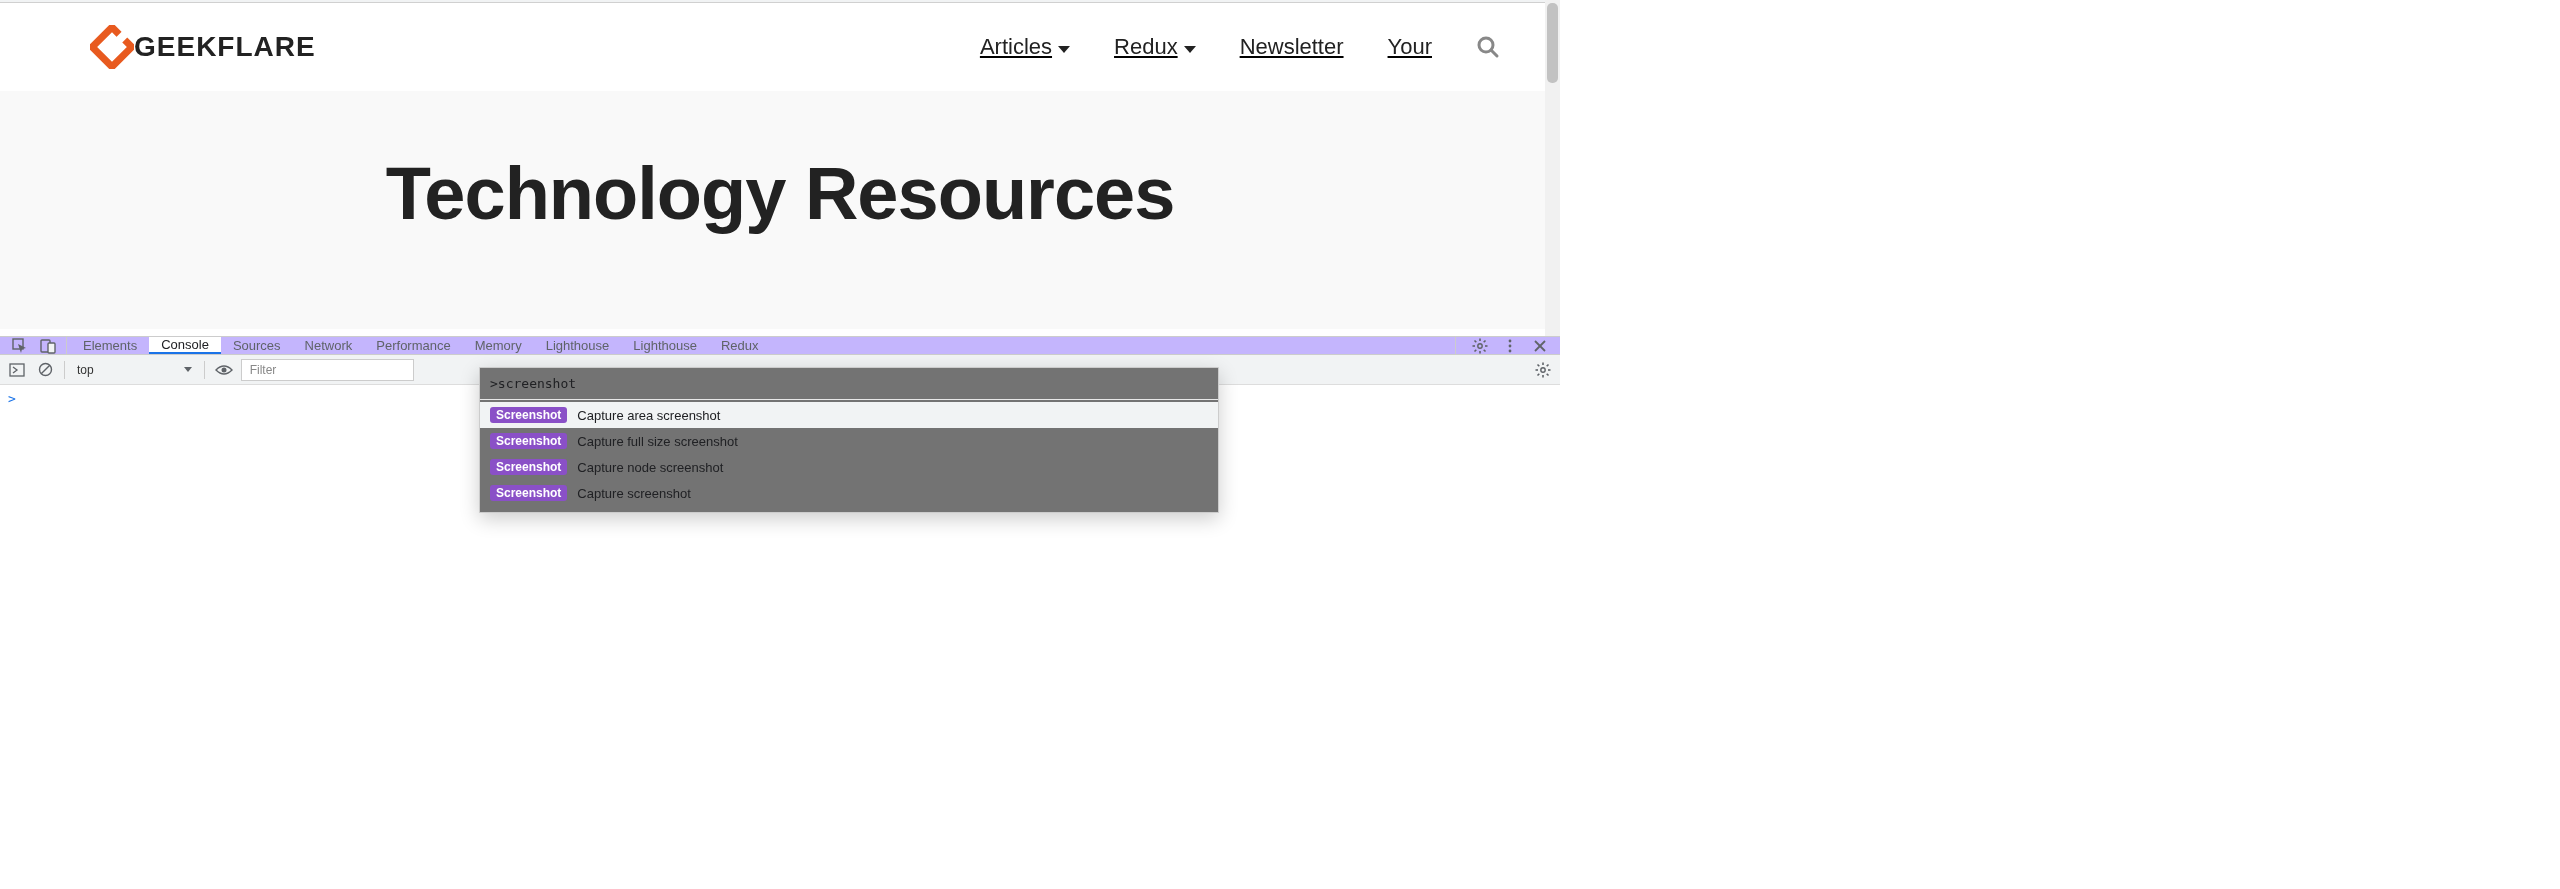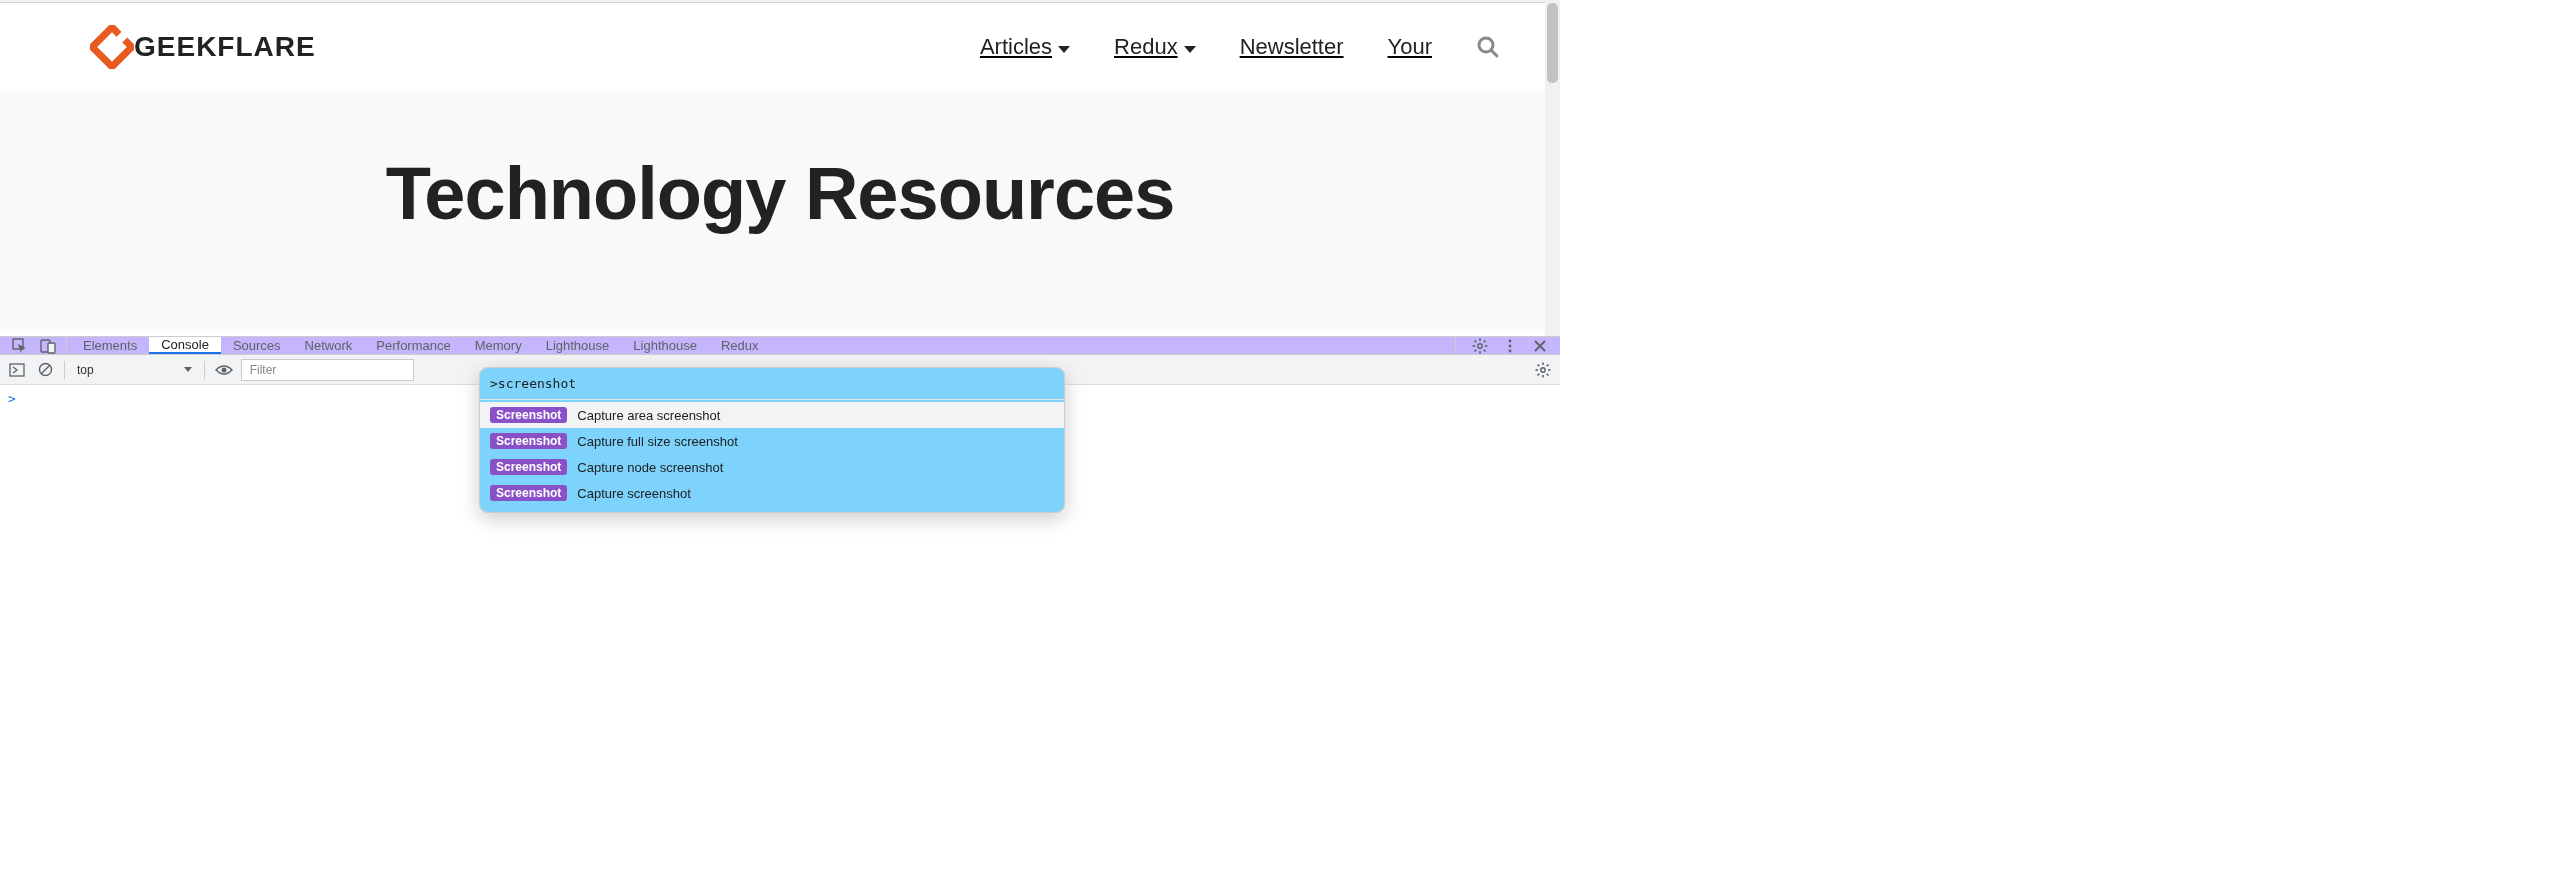--- a/index.html
+++ b/index.html
@@ -200,24 +200,24 @@
       color:#1a73e8;
       font-family: Menlo, monospace;
       font-size:13px;
     }
 
     
     .cmd-menu {
       position: absolute;
       left: 479px;
       top: 367px;
-      width: 586px;
-      background:#7dd3fc;
+      width: 740px;
+      background:#737373;
       border:1px solid #ccc;
-      border-radius:9px;
+      border-radius:1px;
       box-shadow: 0 6px 20px rgba(0,0,0,.2);
       z-index: 50;
     }
     .cmd-input-row {
       padding: 8px 10px;
       border-bottom:1px solid #e8e8e8;
       font-family: Menlo, monospace;
       font-size:13px;
       color:#202124;
     }

